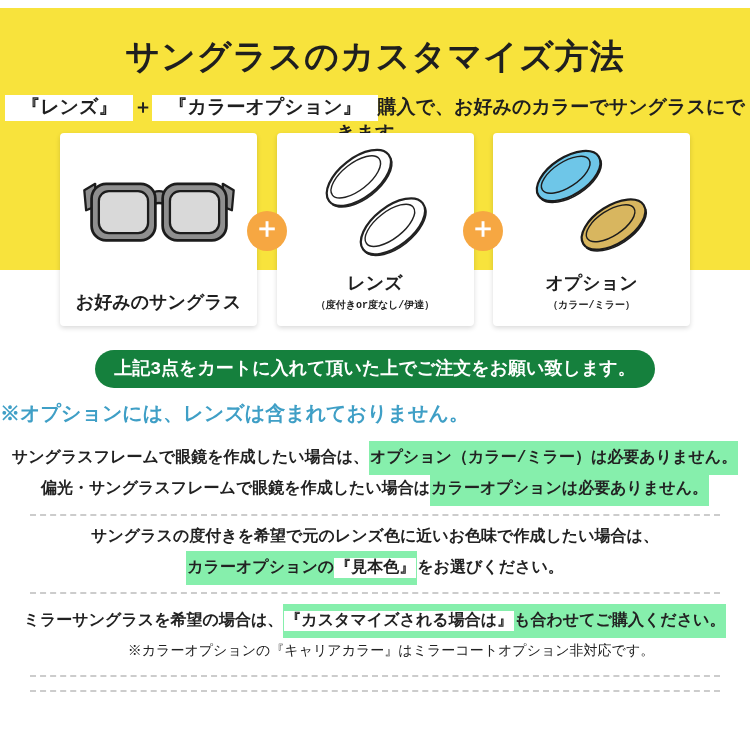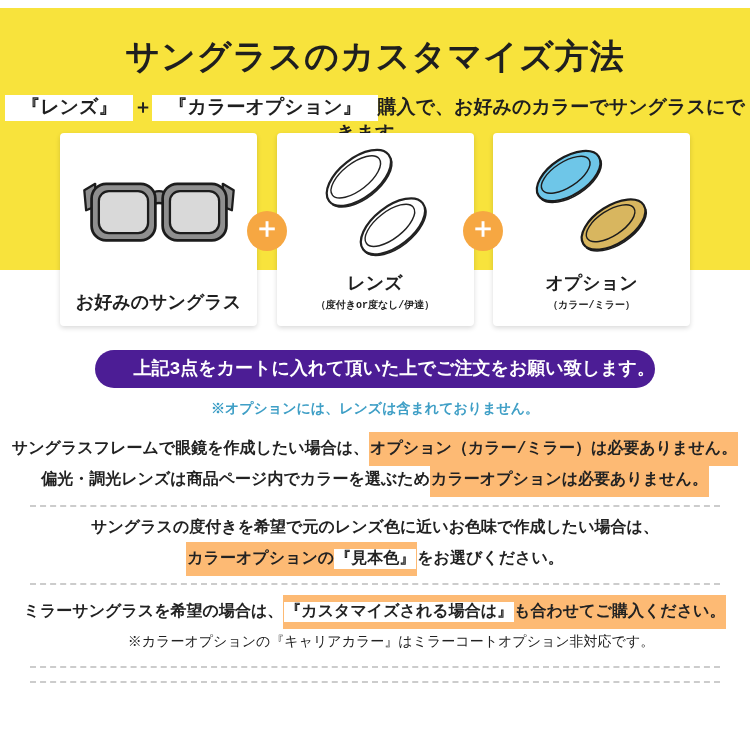--- a/index.html
+++ b/index.html
@@ -89,31 +89,31 @@
     line-height:38px;
     text-align:center;
   }
   .plus1{left:187px;}
   .plus2{left:403px;}
   
   .banner{
     margin:342px auto 0;
     width:560px;height:38px;
     border-radius:19px;
-    background:#4c1d95;
+    background:#15803d;
     color:#ffffff;
     font-size:18px;
     font-weight:700;
     line-height:38px;
-    text-align:right;
+    text-align:center;
   }
   .option-note{
     margin:12px 0 0 0;
-    text-align:center;
-    font-size:14px;
+    text-align:left;
+    font-size:20px;
     font-weight:700;
     color:#3f9fc6;
   }
   .sec{
     text-align:center;
     font-size:16px;
     font-weight:700;
     color:#222222;
   }
   .sec p{margin:0;line-height:31px;}
@@ -121,21 +121,21 @@
   .sec-2{margin-top:6px;}
   .sec-3{margin-top:12px;}
   .sec-4{margin-top:12px;}
   .small-line{
     font-size:14px !important;
     line-height:28px !important;
     font-weight:500;
     padding-left:32px;
   }
   .hl{
-    background:#fdba74;
+    background:#86efac;
     padding:8px 1px;
   }
   .wbox{
     background:#ffffff;
     padding:1px 1px;
   }
   .divider{
     width:690px;
     margin:0 auto;
     border:none;
@@ -215,21 +215,21 @@
 
     <div class="plus plus1"><span>＋</span></div>
     <div class="plus plus2"><span>＋</span></div>
   </div>
 
   <div class="banner">上記3点をカートに入れて頂いた上でご注文をお願い致します。</div>
   <p class="option-note">※オプションには、レンズは含まれておりません。</p>
 
   <div class="sec sec-1">
     <p><span>サングラスフレームで眼鏡を作成したい場合は、</span><span class="hl">オプション（カラー/ミラー）は必要ありません。</span></p>
-    <p><span>偏光・調光レンズは商品ページ内でカラーを選ぶため</span><span class="hl">カラーオプションは必要ありません。</span></p>
+    <p><span>偏光・サングラスフレームで眼鏡を作成したい場合は</span><span class="hl">カラーオプションは必要ありません。</span></p>
   </div>
   <hr class="divider div-1">
 
   <div class="sec sec-2">
     <p><span>サングラスの度付きを希望で元のレンズ色に近いお色味で作成したい場合は、</span></p>
     <p><span class="hl"><span>カラーオプションの</span><span class="wbox">『見本色』</span></span><span>をお選びください。</span></p>
   </div>
   <hr class="divider div-2">
 
   <div class="sec sec-3">

